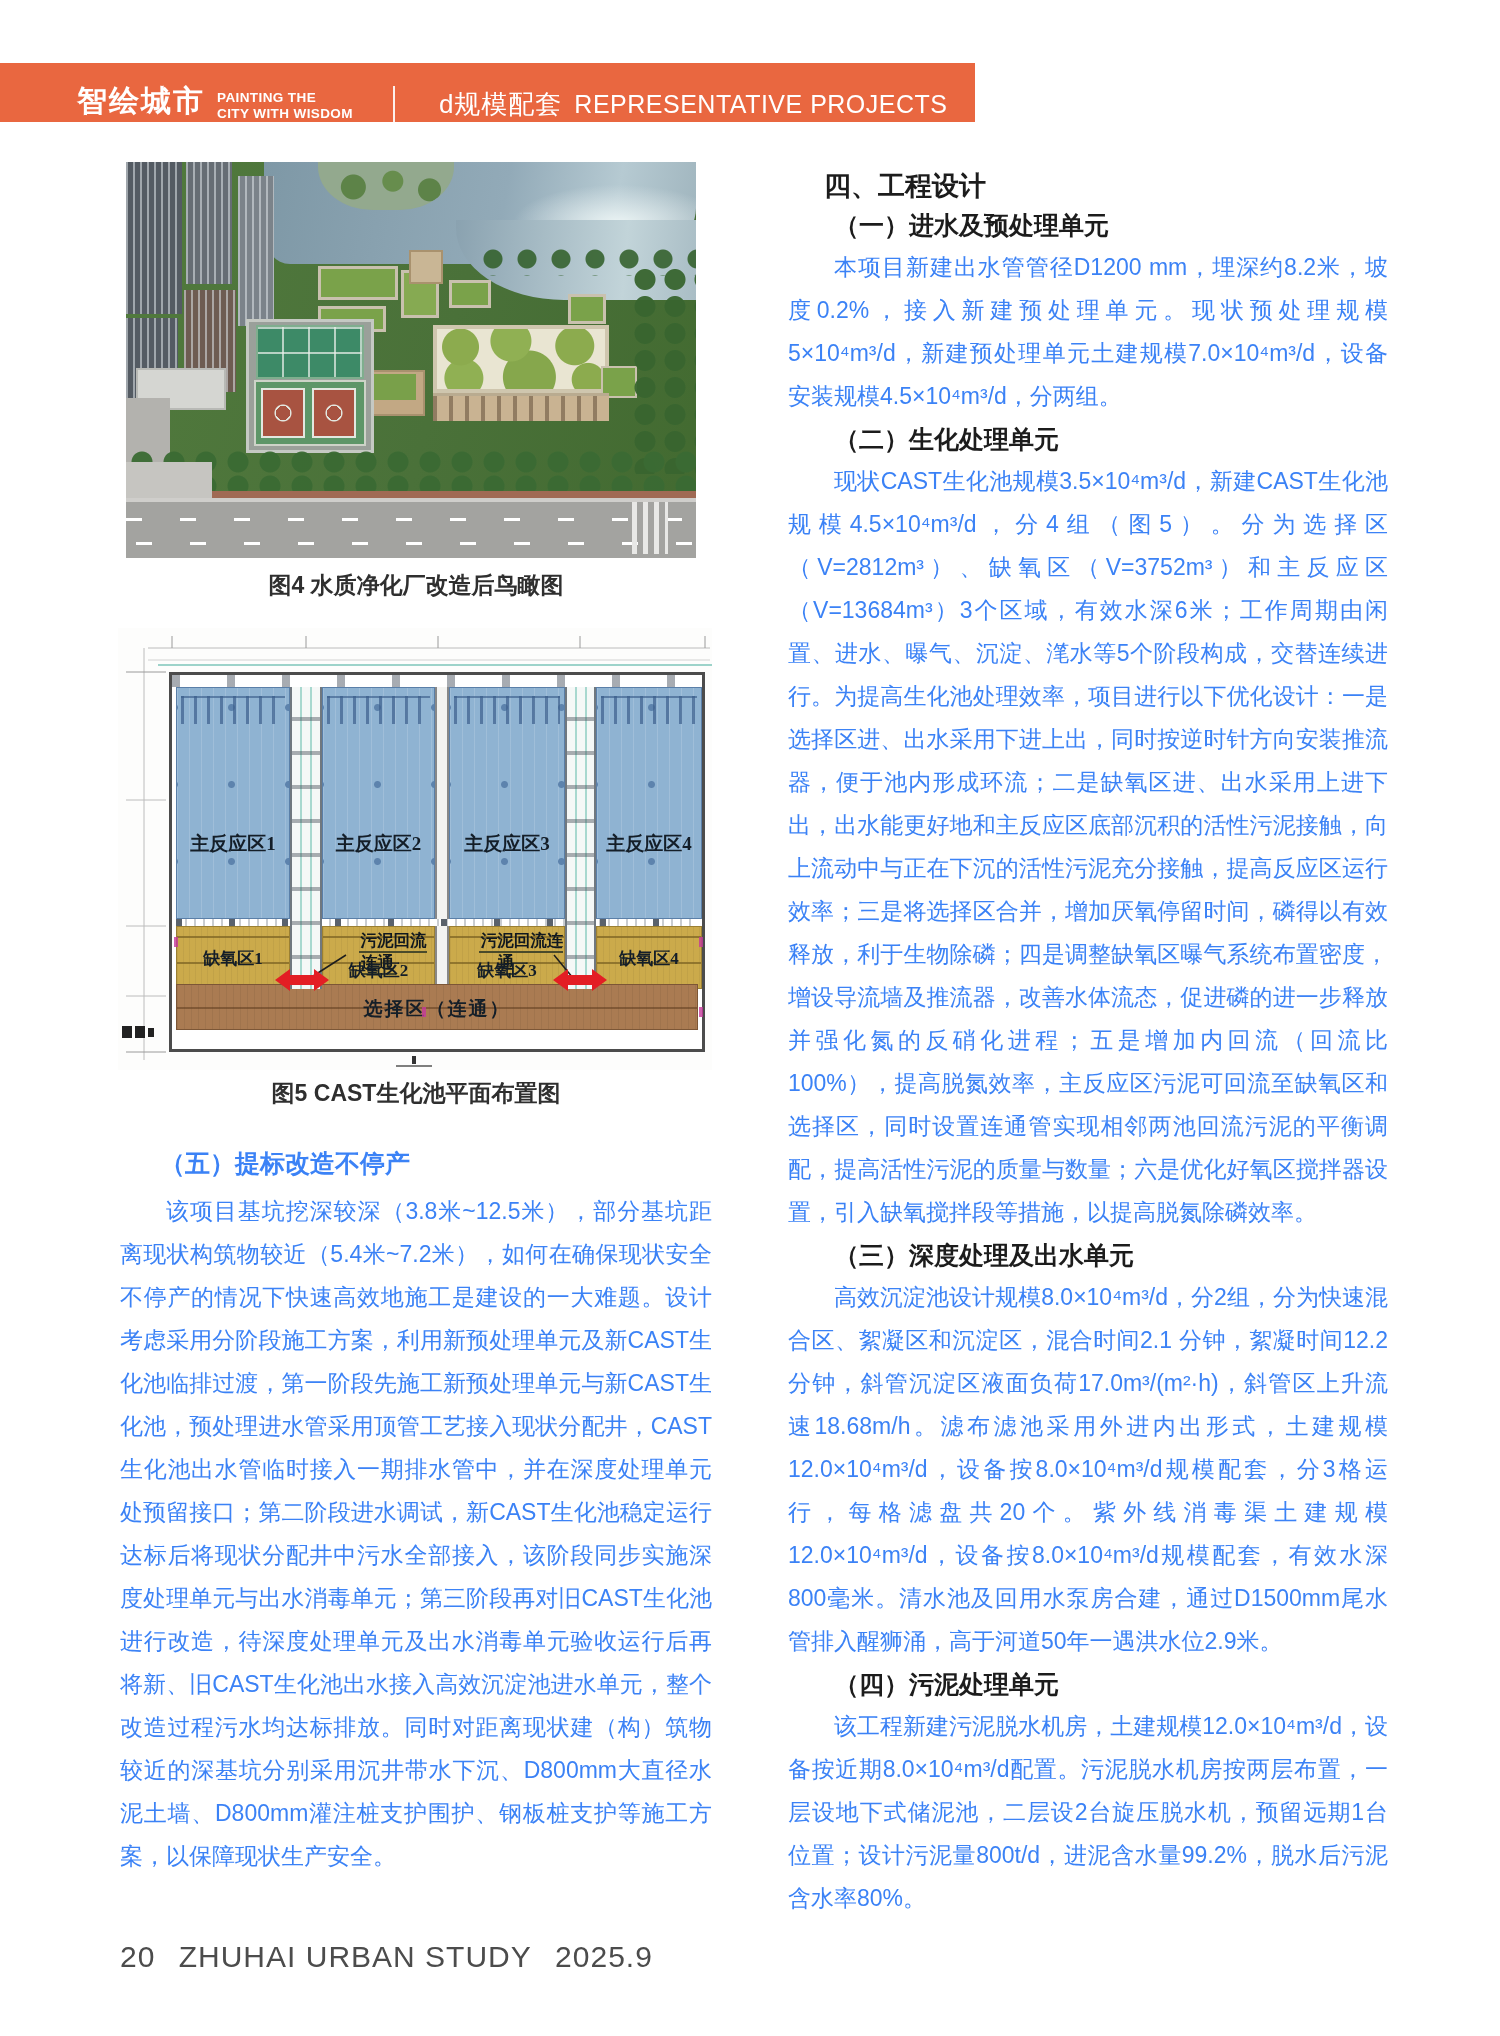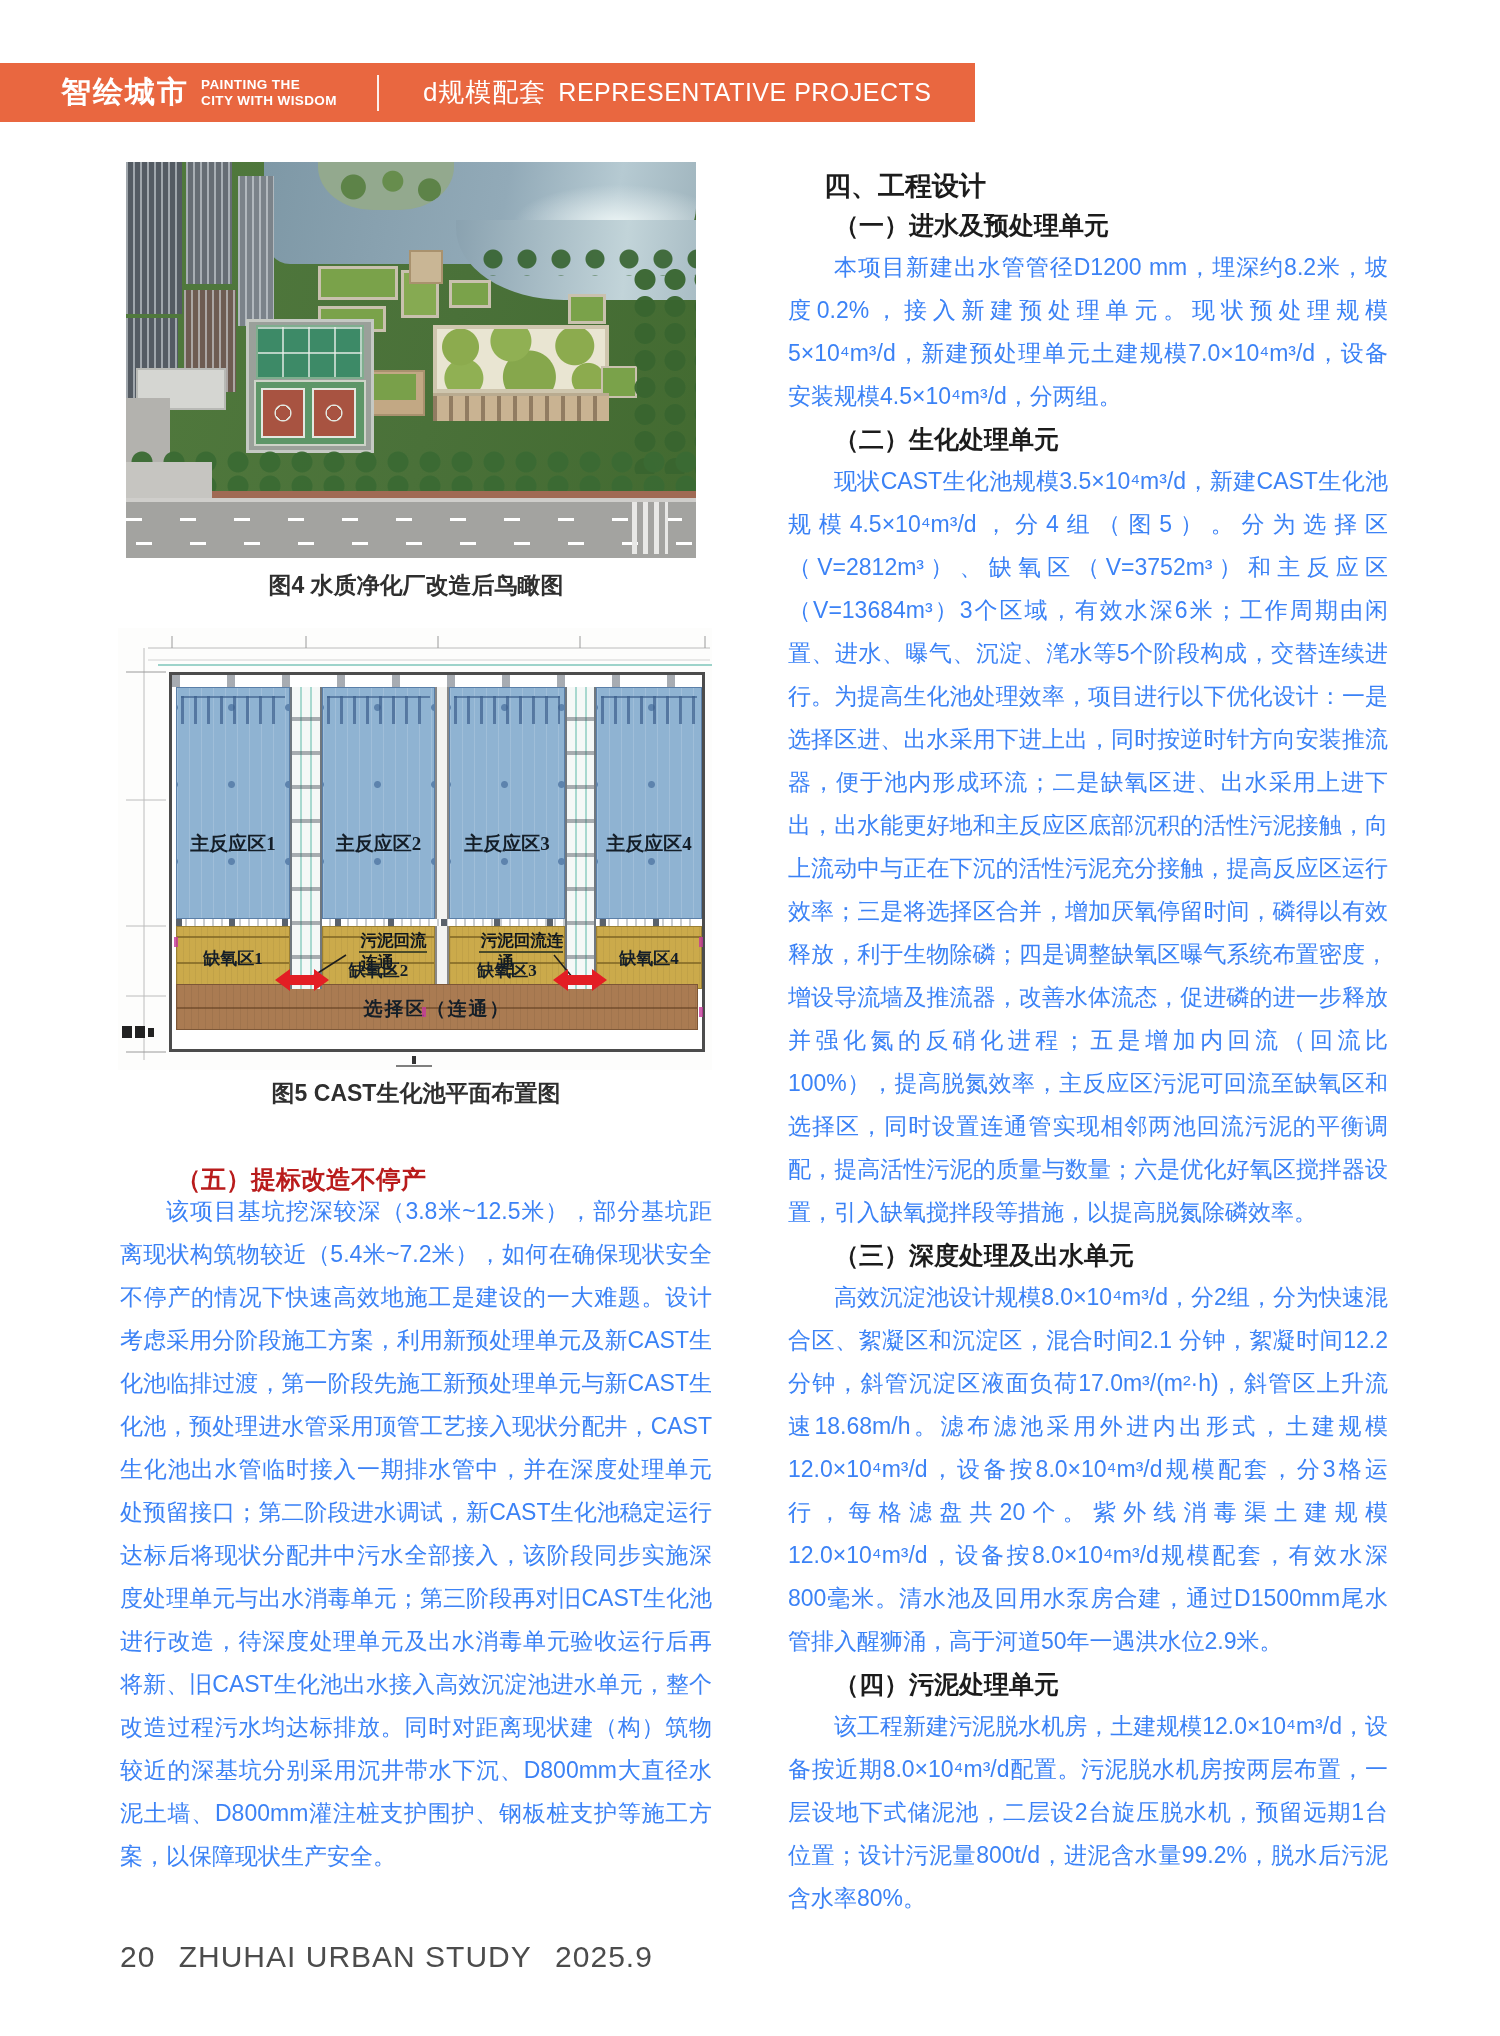--- a/index.html
+++ b/index.html
@@ -1,36 +1,36 @@
 <!DOCTYPE html>
 <html><head>
 <meta charset="utf-8">
 <style>
   html,body{margin:0;padding:0;background:#ffffff;}
   .page{position:relative;width:1500px;height:2036px;background:#ffffff;overflow:hidden;
         font-family:"Liberation Sans","DejaVu Sans",sans-serif;}
 
   
   .header-bar{position:absolute;left:0;top:63px;width:975px;height:59px;background:#e96740;
-              display:flex;align-items:center;padding-left:61px;box-sizing:border-box;color:#fff;}
+              display:flex;align-items:flex-end;padding-left:77px;box-sizing:border-box;color:#fff;}
   .brand-cn{font-size:30px;font-weight:700;letter-spacing:2px;white-space:nowrap;}
   .brand-en{margin-left:12px;font-size:13.5px;line-height:16px;font-weight:600;letter-spacing:.4px;}
   .hdr-divider{width:2px;height:36px;background:rgba(255,255,255,.9);margin-left:40px;}
   .hdr-right{margin-left:44px;display:flex;align-items:center;white-space:nowrap;}
   .hdr-right .cn{font-size:26px;font-weight:500;letter-spacing:1px;}
   .hdr-right .en{font-size:25px;font-weight:400;letter-spacing:.5px;margin-left:12px;}
 
   
   .caption{position:absolute;left:120px;width:592px;text-align:center;font-size:23px;
            font-weight:600;color:#2f2f2f;}
   .cap4{top:570px;}
   .cap5{top:1078px;}
   .body{font-size:23px;line-height:43px;color:#3b82f6;text-align:justify;text-indent:2em;}
-  .lh{position:absolute;left:120px;top:1146px;width:592px;margin:16px;font-size:25px;line-height:34px;
-      font-weight:700;color:#b91c1c;padding-left:40px;box-sizing:border-box;}
+  .lh{position:absolute;left:120px;top:1146px;width:592px;margin:0;font-size:25px;line-height:34px;
+      font-weight:700;color:#3b82f6;padding-left:40px;box-sizing:border-box;}
   .lp{position:absolute;left:120px;top:1190px;width:592px;margin:0;}
   .col-right{position:absolute;left:788px;top:168px;width:600px;}
   .rh1{margin:0 0 4px 0;padding-left:36px;font-size:27px;line-height:36px;font-weight:700;color:#1c1c1c;}
   .rh2{margin:4px 0;padding-left:46px;font-size:25px;line-height:34px;font-weight:700;color:#1c1c1c;}
   .col-right p{margin:0;}
   .footer{position:absolute;left:120px;top:1940px;font-size:30px;color:#4c4c4c;letter-spacing:1px;
           font-weight:500;}
   .footer span{margin-right:14px;}
 
   

